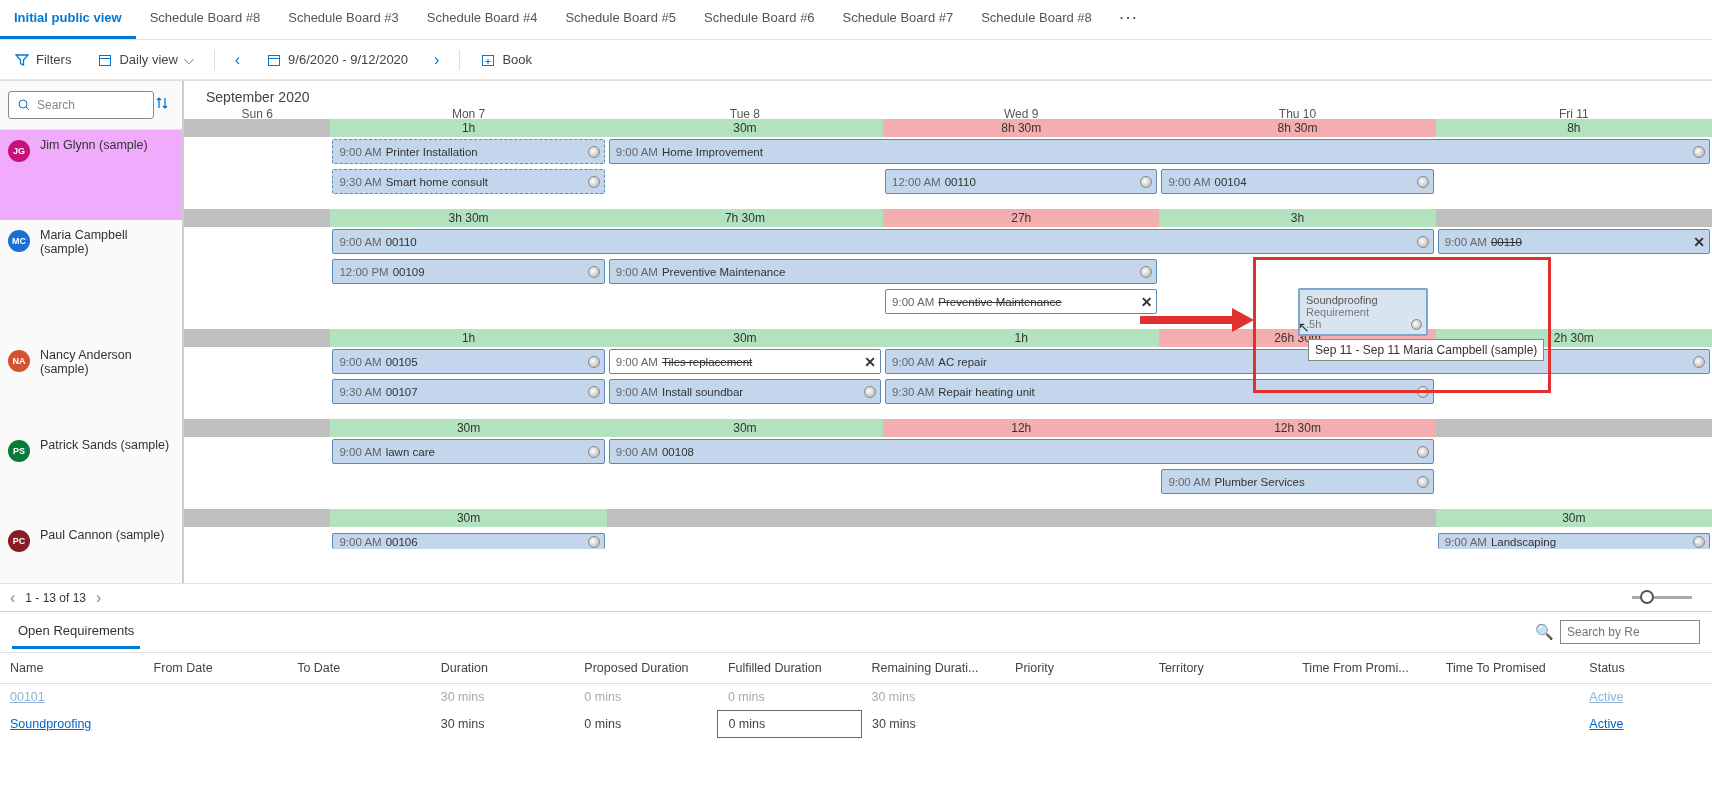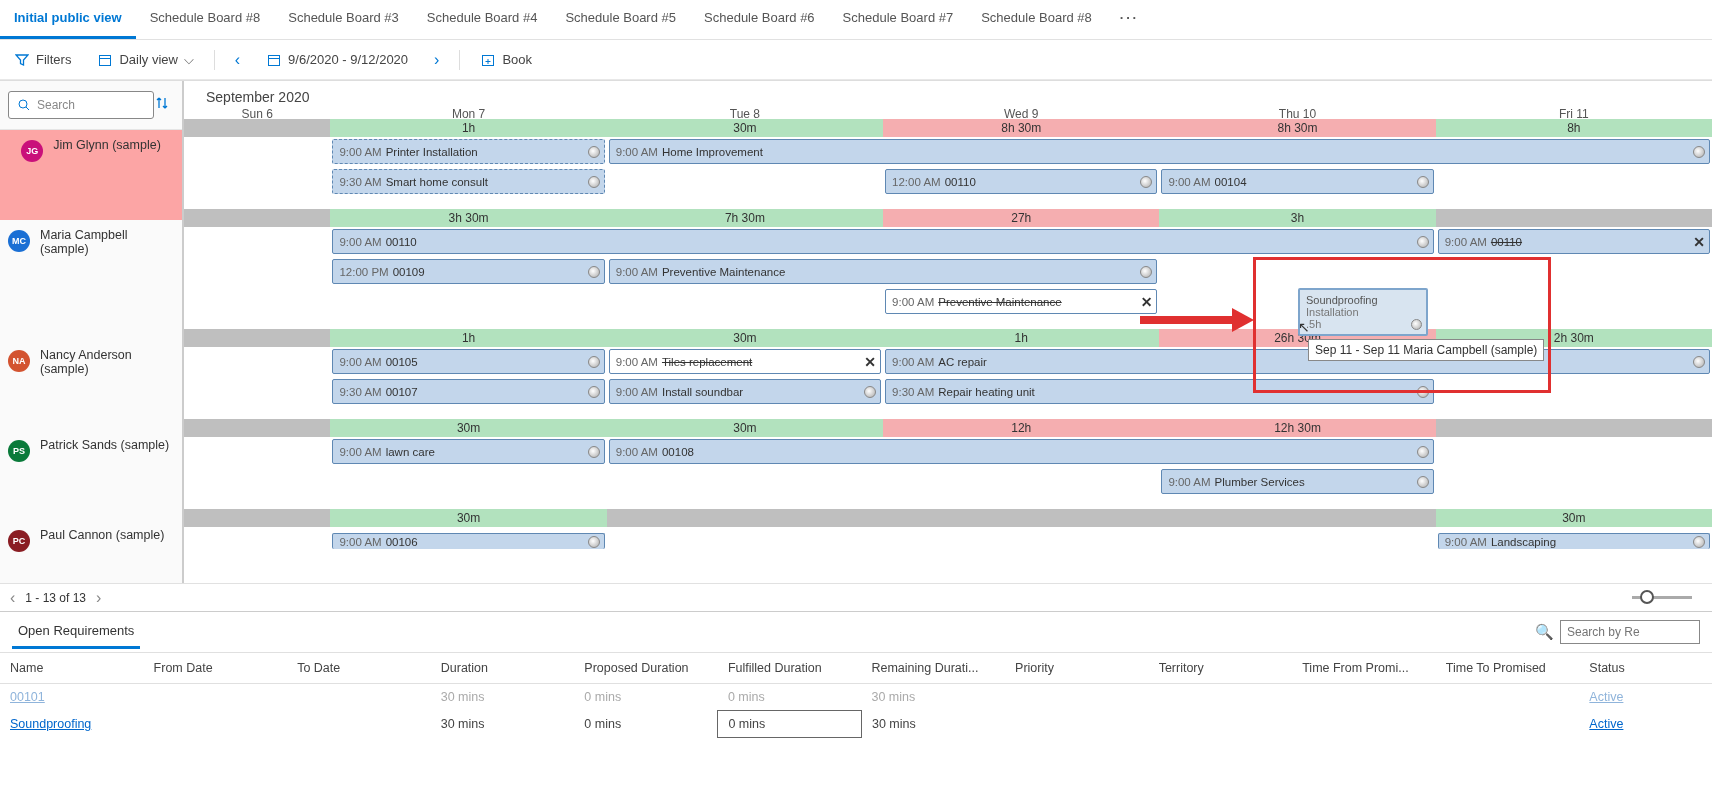--- a/index.html
+++ b/index.html
@@ -14,21 +14,21 @@
 .tool-btn{display:flex;align-items:flex-start;gap:6px;color:#444;cursor:pointer;font-size:13px;padding:4px 6px;}
 .tool-icon{width:16px;height:16px;display:inline-flex;align-items:center;justify-content:center;color:#0066bb;}
 .tool-sep{width:1px;height:20px;background:#ddd;}
 
 .main{display:flex;height:503px;border-top:1px solid #ddd;}
 .leftpane{width:184px;border-right:2px solid #ccc;background:#fafafa;display:flex;flex-direction:column;}
 .left-top{display:flex;align-items:center;gap:0;padding:10px 8px;border-bottom:1px solid #e5e5e5;}
 .search-box{flex:1;border:1px solid #888;border-radius:3px;height:28px;display:flex;align-items:center;padding:0 8px;color:#666;background:#fff;}
 .swap-btn{width:20px;height:20px;color:#0078d4;cursor:pointer;}
 .res-row{display:flex;align-items:flex-start;gap:10px;padding:8px 8px;min-height:48px;}
-.res-row.sel{background:#fca5a5;justify-content:center;}
+.res-row.sel{background:#f0abfc;}
 .avatar{width:22px;height:22px;border-radius:50%;color:#fff;font-size:9px;font-weight:600;display:flex;align-items:center;justify-content:center;flex-shrink:0;margin-top:2px;}
 .res-name{font-size:12.5px;color:#333;}
 
 .rightpane{flex:1;overflow:hidden;position:relative;}
 .month-title{position:absolute;left:22px;top:8px;font-size:14px;color:#444;}
 .dayheader{display:flex;height:38px;padding-top:26px;}
 .daycol{flex:1;text-align:center;font-size:12px;color:#555;position:relative;}
 .daycol.first{flex:0.53;}
 .grid{position:relative;}
 .summary{display:flex;height:18px;}
@@ -346,21 +346,21 @@
       </div>
 
     <div class="redbox" style="left:1069px;top:176px;width:298px;height:136px;"></div>
     <svg class="arrow" style="left:952px;top:224px;" width="118" height="30" viewBox="0 0 118 30">
         <line x1="4" y1="15" x2="98" y2="15" stroke="#e03030" stroke-width="8"></line>
         <polygon points="96,3 118,15 96,27" fill="#e03030"></polygon>
       </svg>
 
     <div class="dragcard" style="left:1114px;top:207px;">
       <div style="color:#555;">Soundproofing</div>
-      <div class="dd">Installation</div>
+      <div class="dd">Requirement</div>
       <div class="dd">.5h</div>
       <span class="dot" style="position:absolute;right:4px;bottom:4px;width:11px;height:11px;border:1px solid #888;border-radius:50%;background:radial-gradient(circle at 40% 40%,#fff,#aaa);"></span>
     </div>
     <span class="cursor-img" style="left:1114px;top:238px;">↖</span>
     <div class="dragtip" style="left:1124px;top:258px;">Sep 11 - Sep 11 Maria Campbell (sample)</div>
   </div>
 </div>
 
 <div class="pager">
   <span class="nav">‹</span>

